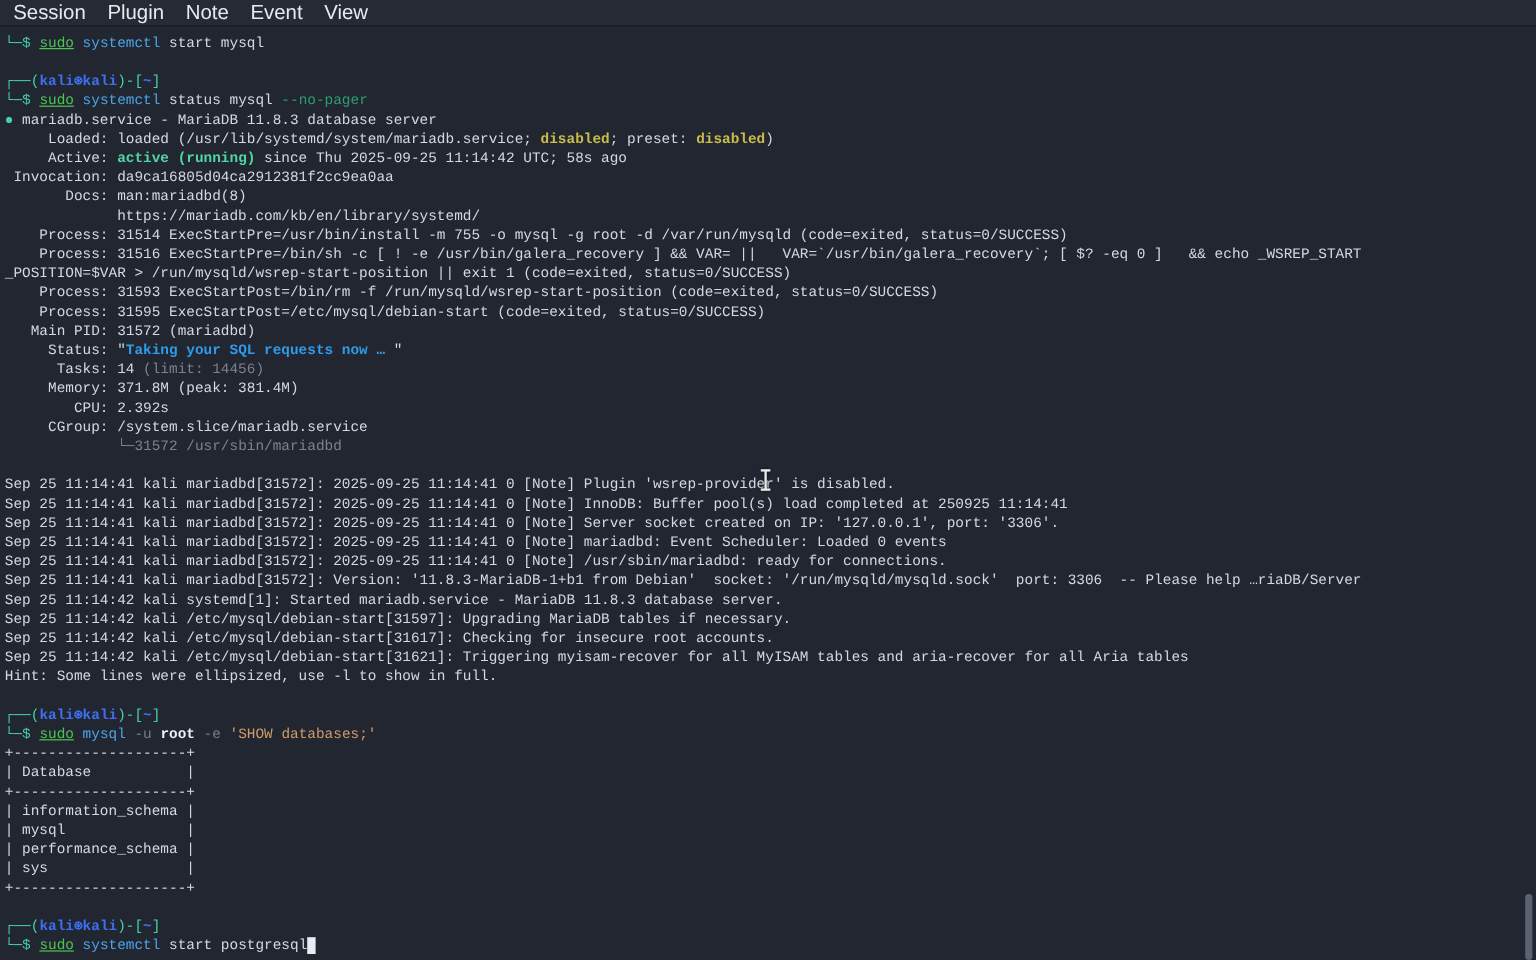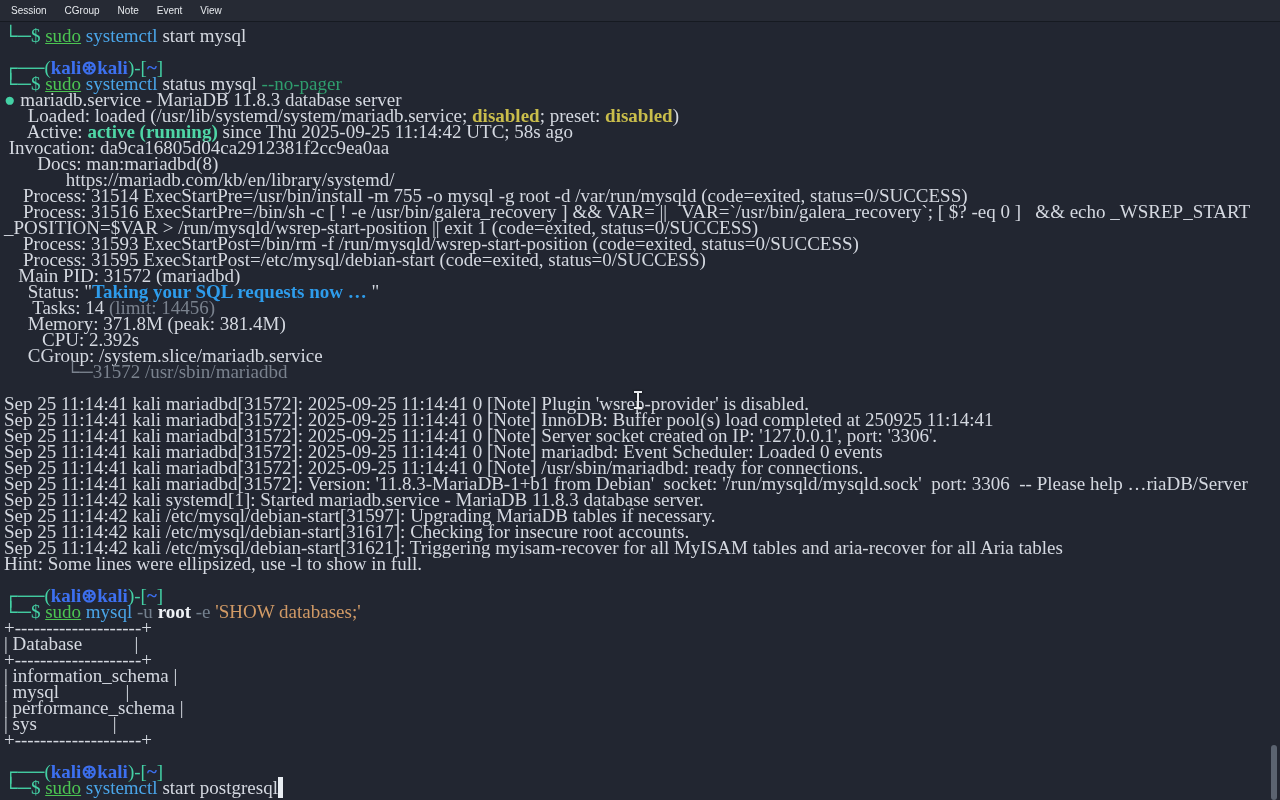--- a/index.html
+++ b/index.html
@@ -11,28 +11,28 @@
   }
   *{box-sizing:border-box}
   html,body{margin:0;padding:0}
   body{
     width:1280px;height:800px;background:var(--bg);
     overflow:hidden;position:relative;
   }
   .menubar{
     height:22px;background:var(--menubar);border-bottom:1px solid #161a21;
     display:flex;align-items:center;padding-left:2px;
-    font-family:"Liberation Sans",sans-serif;font-size:10px;color:#e6e9ed;
+    font-family:"Liberation Sans",sans-serif;font-size:17px;color:#e6e9ed;
   }
   .menu-item{padding:0 9px;line-height:21px;cursor:default}
   #terminal{
     position:absolute;left:0;right:0;top:22px;bottom:0;
     padding:6px 0 0 4px;
-    font-family:Liberation Serif, serif;
-    font-size:19px;line-height:16px;color:var(--fg);
+    font-family:Liberation Mono, monospace;
+    font-size:12px;line-height:16px;color:var(--fg);
     white-space:pre;overflow:hidden;
   }
   .line{height:16px;min-height:16px}
   .teal{color:var(--teal)}
   .ul{color:var(--green);text-decoration:underline}
   .cmd{color:var(--blue-cmd)}
   .optg{color:var(--opt-green)}
   .opto{color:var(--opt-gray)}
   .str{color:var(--orange)}
   .yb{color:var(--yellow);font-weight:bold}
@@ -48,21 +48,21 @@
   .ibeam .cap-top{position:absolute;left:1px;top:1px;width:8px;height:2px;background:#e8eaee}
   .ibeam .cap-bottom{position:absolute;left:1px;bottom:1px;width:8px;height:2px;background:#e8eaee}
   
   .scroll-thumb{position:absolute;right:3px;top:745px;width:6px;height:55px;border-radius:3px;background:var(--scrollbar)}
 </style>
 </head>
 <body>
 
 <div class="menubar">
   <span class="menu-item">Session</span>
-  <span class="menu-item">CGroup</span>
+  <span class="menu-item">Plugin</span>
   <span class="menu-item">Note</span>
   <span class="menu-item">Event</span>
   <span class="menu-item">View</span>
 </div>
 
 <div id="terminal"><div class="line"><span class="teal">└─$ </span><span class="ul">sudo</span><span> </span><span class="cmd">systemctl</span><span> start mysql</span></div><div class="line"><span></span></div><div class="line"><span class="teal">┌──(</span><span class="nb">kali⊛kali</span><span class="teal">)-[</span><span class="nb">~</span><span class="teal">]</span></div><div class="line"><span class="teal">└─$ </span><span class="ul">sudo</span><span> </span><span class="cmd">systemctl</span><span> status mysql </span><span class="optg">--no-pager</span></div><div class="line"><span class="teal">●</span><span> mariadb.service - MariaDB 11.8.3 database server</span></div><div class="line"><span>     Loaded: loaded (/usr/lib/systemd/system/mariadb.service; </span><span class="yb">disabled</span><span>; preset: </span><span class="yb">disabled</span><span>)</span></div><div class="line"><span>     Active: </span><span class="gb">active (running)</span><span> since Thu 2025-09-25 11:14:42 UTC; 58s ago</span></div><div class="line"><span> Invocation: da9ca16805d04ca2912381f2cc9ea0aa</span></div><div class="line"><span>       Docs: man:mariadbd(8)</span></div><div class="line"><span>             https://mariadb.com/kb/en/library/systemd/</span></div><div class="line"><span>    Process: 31514 ExecStartPre=/usr/bin/install -m 755 -o mysql -g root -d /var/run/mysqld (code=exited, status=0/SUCCESS)</span></div><div class="line"><span>    Process: 31516 ExecStartPre=/bin/sh -c [ ! -e /usr/bin/galera_recovery ] &amp;&amp; VAR= ||   VAR=`/usr/bin/galera_recovery`; [ $? -eq 0 ]   &amp;&amp; echo _WSREP_START</span></div><div class="line"><span>_POSITION=$VAR &gt; /run/mysqld/wsrep-start-position || exit 1 (code=exited, status=0/SUCCESS)</span></div><div class="line"><span>    Process: 31593 ExecStartPost=/bin/rm -f /run/mysqld/wsrep-start-position (code=exited, status=0/SUCCESS)</span></div><div class="line"><span>    Process: 31595 ExecStartPost=/etc/mysql/debian-start (code=exited, status=0/SUCCESS)</span></div><div class="line"><span>   Main PID: 31572 (mariadbd)</span></div><div class="line"><span>     Status: "</span><span class="sb">Taking your SQL requests now … </span><span>"</span></div><div class="line"><span>      Tasks: 14 </span><span class="dim">(limit: 14456)</span></div><div class="line"><span>     Memory: 371.8M (peak: 381.4M)</span></div><div class="line"><span>        CPU: 2.392s</span></div><div class="line"><span>     CGroup: /system.slice/mariadb.service</span></div><div class="line"><span>             </span><span class="dim">└─31572 /usr/sbin/mariadbd</span></div><div class="line"><span></span></div><div class="line"><span>Sep 25 11:14:41 kali mariadbd[31572]: 2025-09-25 11:14:41 0 [Note] Plugin 'wsrep-provider' is disabled.</span></div><div class="line"><span>Sep 25 11:14:41 kali mariadbd[31572]: 2025-09-25 11:14:41 0 [Note] InnoDB: Buffer pool(s) load completed at 250925 11:14:41</span></div><div class="line"><span>Sep 25 11:14:41 kali mariadbd[31572]: 2025-09-25 11:14:41 0 [Note] Server socket created on IP: '127.0.0.1', port: '3306'.</span></div><div class="line"><span>Sep 25 11:14:41 kali mariadbd[31572]: 2025-09-25 11:14:41 0 [Note] mariadbd: Event Scheduler: Loaded 0 events</span></div><div class="line"><span>Sep 25 11:14:41 kali mariadbd[31572]: 2025-09-25 11:14:41 0 [Note] /usr/sbin/mariadbd: ready for connections.</span></div><div class="line"><span>Sep 25 11:14:41 kali mariadbd[31572]: Version: '11.8.3-MariaDB-1+b1 from Debian'  socket: '/run/mysqld/mysqld.sock'  port: 3306  -- Please help …riaDB/Server</span></div><div class="line"><span>Sep 25 11:14:42 kali systemd[1]: Started mariadb.service - MariaDB 11.8.3 database server.</span></div><div class="line"><span>Sep 25 11:14:42 kali /etc/mysql/debian-start[31597]: Upgrading MariaDB tables if necessary.</span></div><div class="line"><span>Sep 25 11:14:42 kali /etc/mysql/debian-start[31617]: Checking for insecure root accounts.</span></div><div class="line"><span>Sep 25 11:14:42 kali /etc/mysql/debian-start[31621]: Triggering myisam-recover for all MyISAM tables and aria-recover for all Aria tables</span></div><div class="line"><span>Hint: Some lines were ellipsized, use -l to show in full.</span></div><div class="line"><span></span></div><div class="line"><span class="teal">┌──(</span><span class="nb">kali⊛kali</span><span class="teal">)-[</span><span class="nb">~</span><span class="teal">]</span></div><div class="line"><span class="teal">└─$ </span><span class="ul">sudo</span><span> </span><span class="cmd">mysql</span><span> </span><span class="opto">-u</span><span> </span><span class="wb">root</span><span> </span><span class="opto">-e</span><span> </span><span class="str">'SHOW databases;'</span></div><div class="line"><span>+--------------------+</span></div><div class="line"><span>| Database           |</span></div><div class="line"><span>+--------------------+</span></div><div class="line"><span>| information_schema |</span></div><div class="line"><span>| mysql              |</span></div><div class="line"><span>| performance_schema |</span></div><div class="line"><span>| sys                |</span></div><div class="line"><span>+--------------------+</span></div><div class="line"><span></span></div><div class="line"><span class="teal">┌──(</span><span class="nb">kali⊛kali</span><span class="teal">)-[</span><span class="nb">~</span><span class="teal">]</span></div><div class="line"><span class="teal">└─$ </span><span class="ul">sudo</span><span> </span><span class="cmd">systemctl</span><span> start postgresql</span><span class="cur"> </span></div></div>
 
 <div class="ibeam">
   <div class="cap-top"></div>
     <div class="stem"></div>

